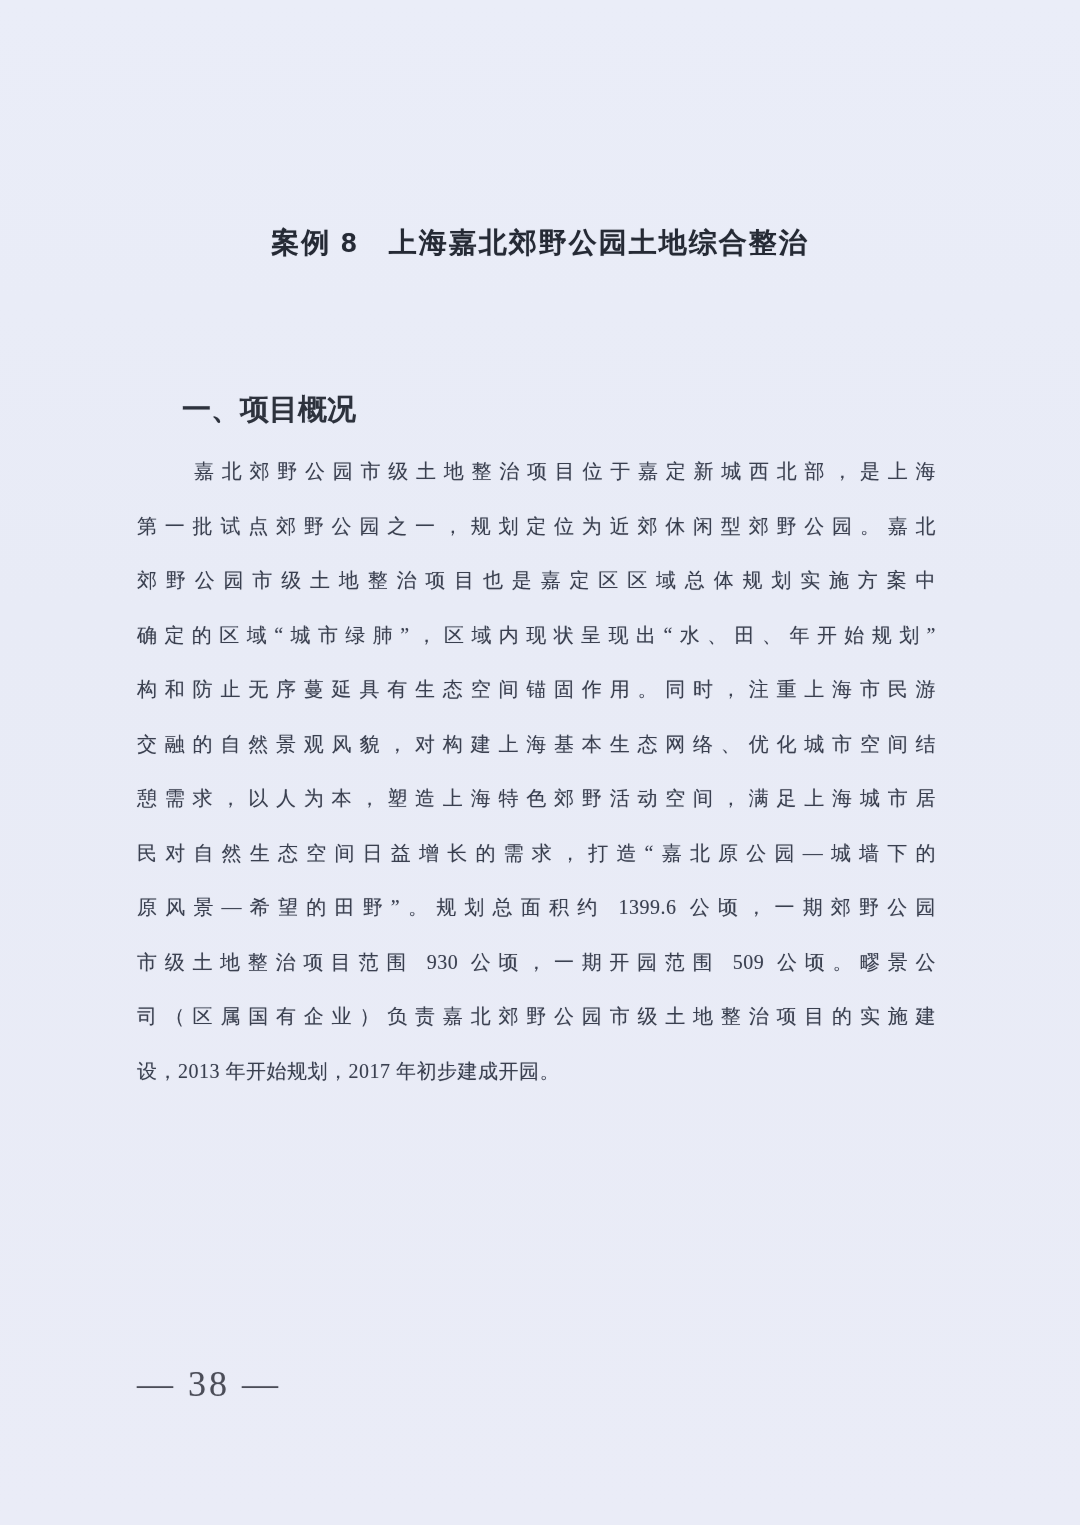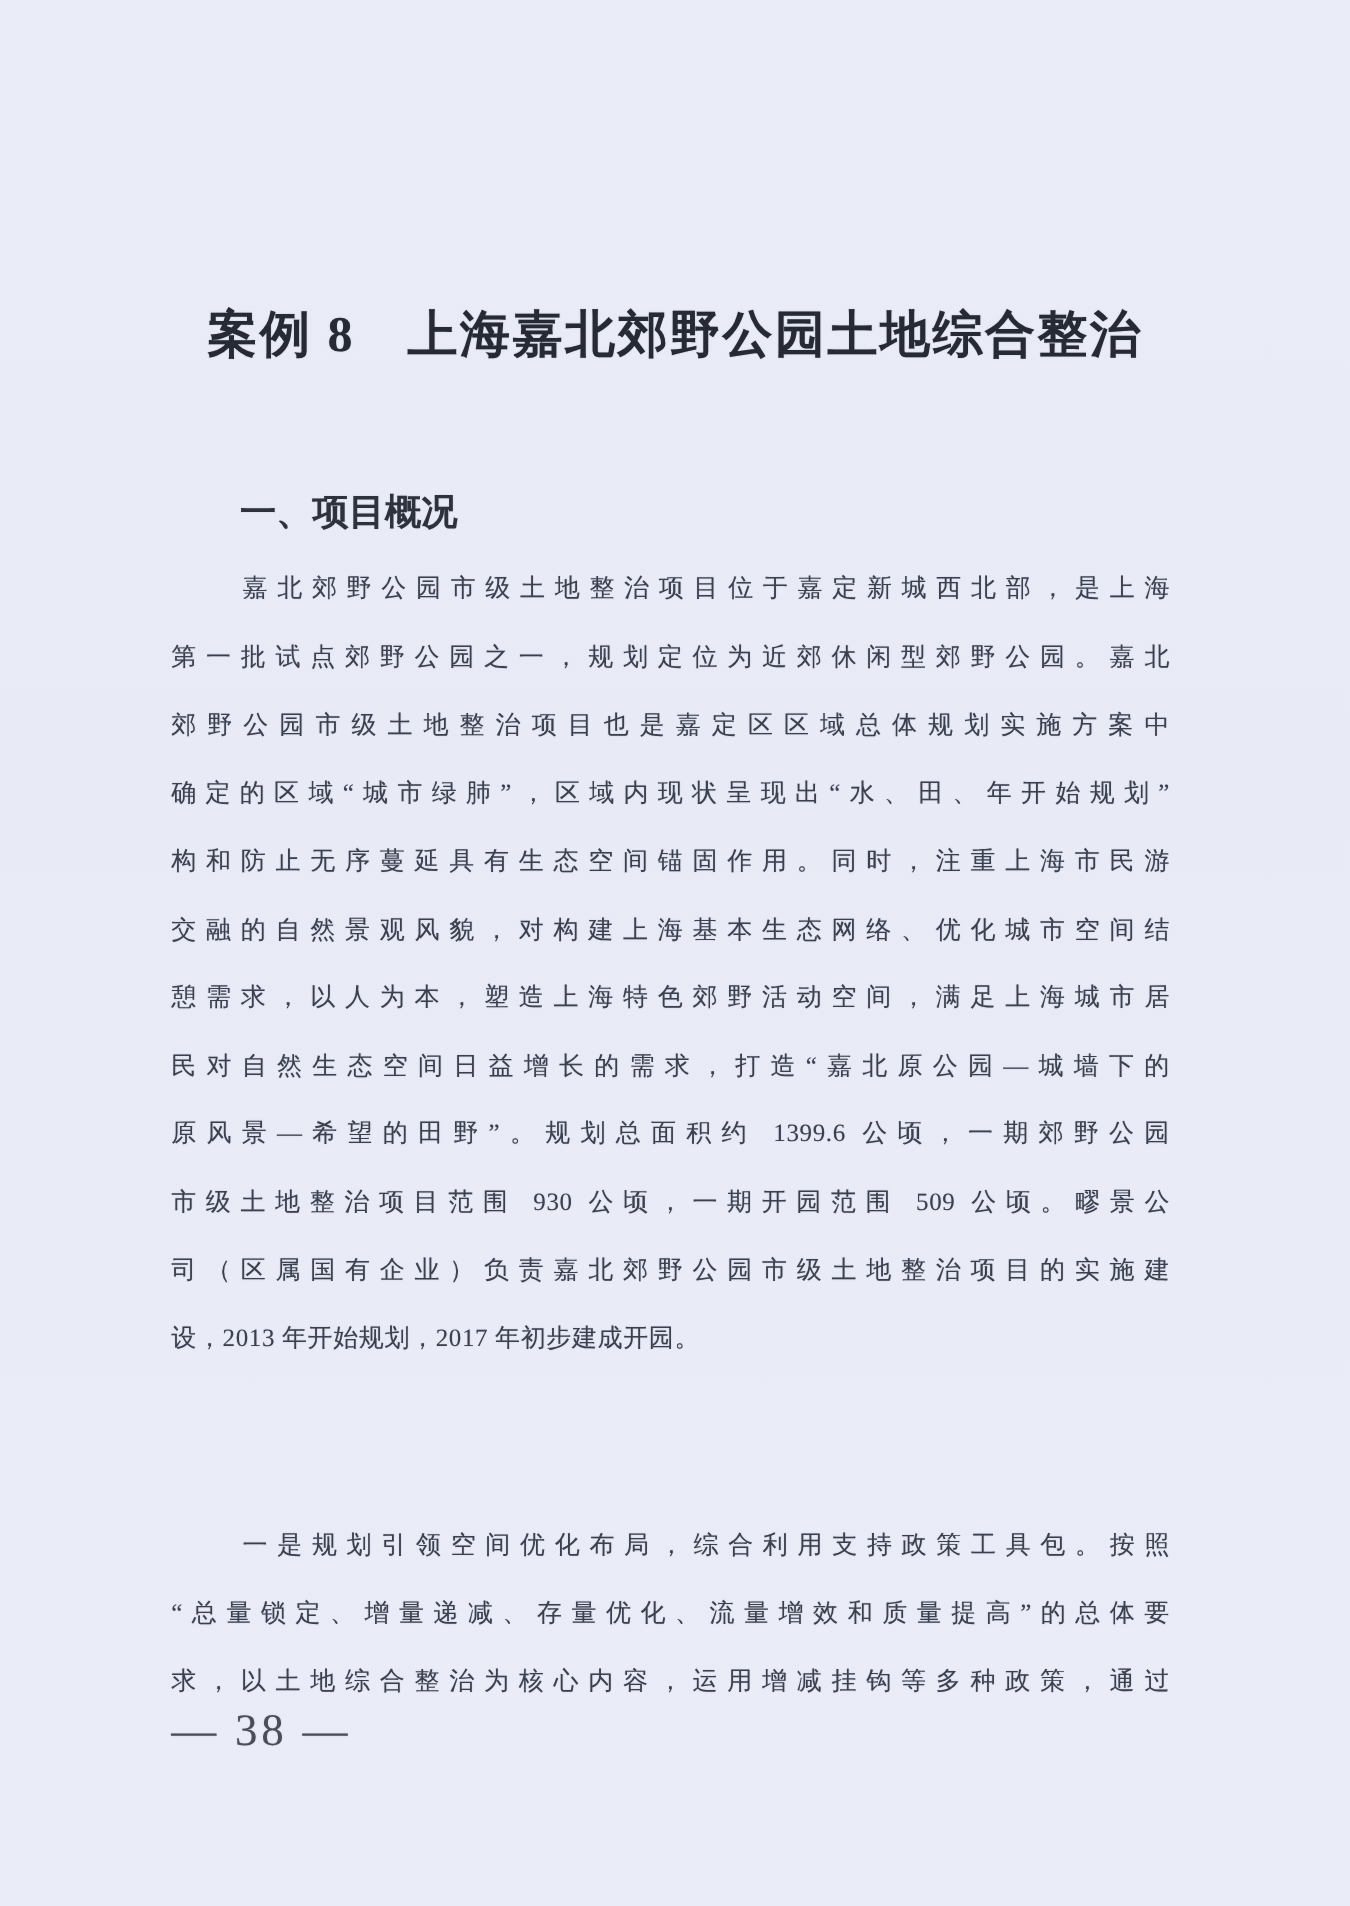--- a/index.html
+++ b/index.html
@@ -12,34 +12,34 @@
     width: 1080px;
     height: 1525px;
     margin: 0 auto;
     background: #e9ecf7;
     background-image: linear-gradient(180deg, #eaedf8 0%, #e8ebf6 40%, #eaecf7 100%);
     overflow: hidden;
     font-family: "Liberation Serif", "DejaVu Serif", serif;
   }
   .doc-title {
     position: absolute;
-    top: 240px;
+    top: 224px;
     left: 0;
     width: 100%;
     text-align: center;
-    font-size: 40px;
+    font-size: 28px;
     font-weight: 700;
     letter-spacing: 2px;
     color: #252a35;
     text-shadow: 0 0 1px rgba(37, 42, 53, 0.35);
-    font-family: Liberation Serif, serif;
+    font-family: Liberation Sans, sans-serif;
   }
   .section-heading {
     position: absolute;
-    left: 135px;
+    left: 125px;
     width: 799px;
     text-indent: 57px;
     font-size: 29px;
     font-weight: 700;
     color: #2d323d;
     font-family: Liberation Mono, monospace;
     text-shadow: 0 0 1px rgba(45, 50, 61, 0.25);
   }
   .heading-1 { top: 390px; }
   .heading-2 { top: 1152px; }
@@ -91,21 +91,16 @@
     <div class="line">交融的自然景观风貌，对构建上海基本生态网络、优化城市空间结</div>
     <div class="line">憩需求，以人为本，塑造上海特色郊野活动空间，满足上海城市居</div>
     <div class="line">民对自然生态空间日益增长的需求，打造“嘉北原公园—城墙下的</div>
     <div class="line">原风景—希望的田野”。规划总面积约 1399.6 公顷，一期郊野公园</div>
     <div class="line">市级土地整治项目范围 930 公顷，一期开园范围 509 公顷。疁景公</div>
     <div class="line">司（区属国有企业）负责嘉北郊野公园市级土地整治项目的实施建</div>
     <div class="line para-end">设，2013 年开始规划，2017 年初步建成开园。</div>
   </div>
 
 
-  <div class="para para-2">
-    <div class="line indent">一是规划引领空间优化布局，综合利用支持政策工具包。按照</div>
-    <div class="line">“总量锁定、增量递减、存量优化、流量增效和质量提高”的总体要</div>
-    <div class="line">求，以土地综合整治为核心内容，运用增减挂钩等多种政策，通过</div>
-  </div>
 
   <div class="page-number">— 38 —</div>
 
 </div>
 
 </body></html>

